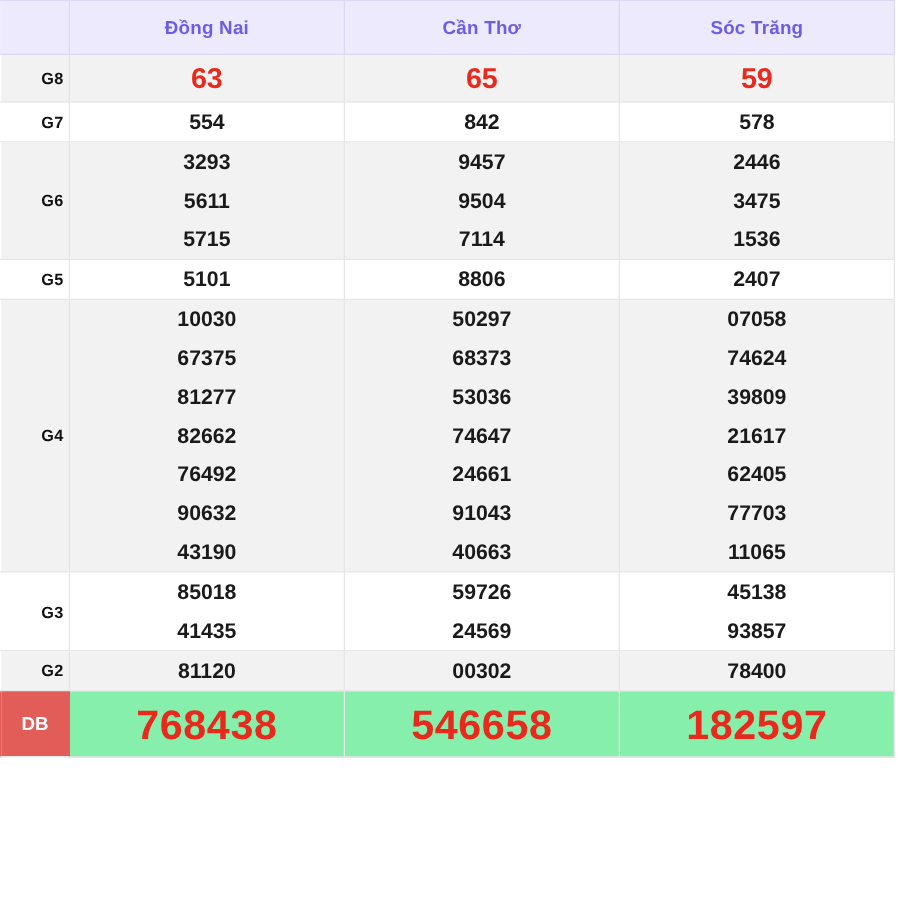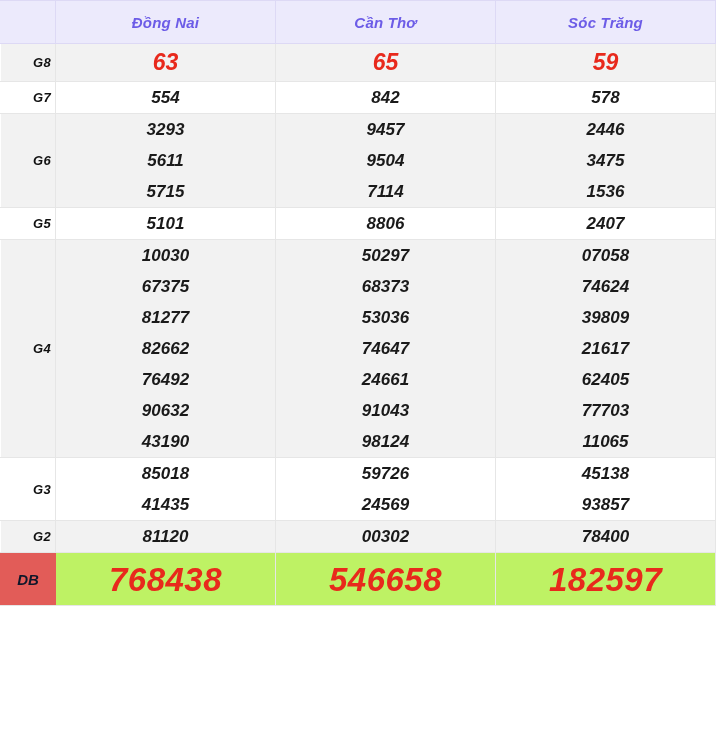--- a/index.html
+++ b/index.html
@@ -13,21 +13,20 @@
     font-family: "Liberation Sans", sans-serif;
     overflow: hidden;
   }
 
   .lottery-wrap {
     width: 656px;
     height: 730px;
     position: relative;
     background: #ffffff;
     box-sizing: border-box;
-    font-style: italic;
   }
 
   table.result-table {
     border-collapse: collapse;
     width: 716px;
     margin: 0;
     table-layout: fixed;
   }
 
   table.result-table col.c-label { width: 55px; }
@@ -86,27 +85,27 @@
     align-items: center;
     line-height: 1.0;
   }
   .num-stack > span { display: block; padding: 7px 0; }
 
   
   td.red-num { color: #e8291c; font-size: 23px; }
 
   
   tr.db-row td {
-    background: #bef264;
+    background: #86efac;
     border-bottom: 1px solid #e6e6e6;
     height: 52px;
   }
   tr.db-row td.db-label {
     background: #e25c58;
-    color: #0f172a;
+    color: #ffffff;
     font-size: 15px;
     font-weight: bold;
     border-left: 1px solid #e25c58;
     border-right: 1px solid #e25c58;
     position: relative;
     margin-left: 31px;
   }
   tr.db-row td.db-num {
     color: #e8291c;
     font-size: 33px;
@@ -251,21 +250,21 @@
           </div>
         </td>
         <td>
           <div class="num-stack">
             <span>50297</span>
             <span>68373</span>
             <span>53036</span>
             <span>74647</span>
             <span>24661</span>
             <span>91043</span>
-            <span>98124</span>
+            <span>40663</span>
           </div>
         </td>
         <td>
           <div class="num-stack">
             <span>07058</span>
             <span>74624</span>
             <span>39809</span>
             <span>21617</span>
             <span>62405</span>
             <span>77703</span>

